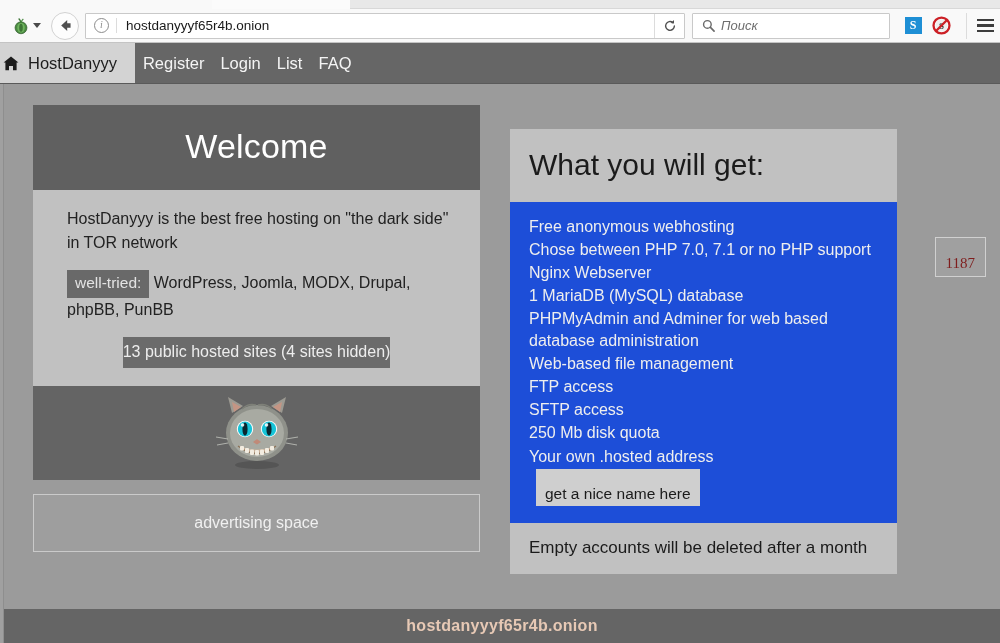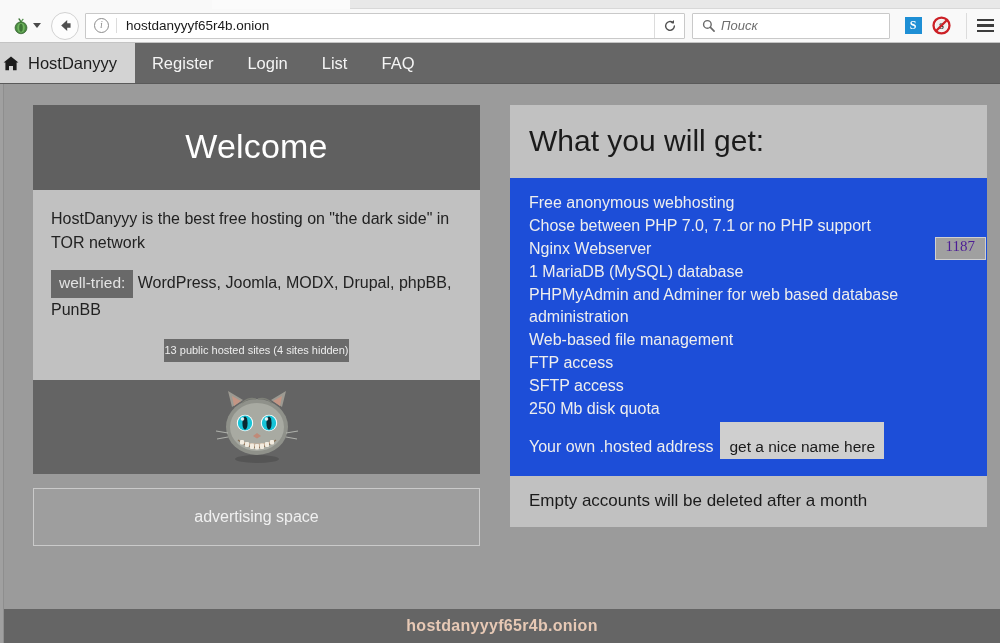--- a/index.html
+++ b/index.html
@@ -113,21 +113,21 @@
   #hamburger span { display: block; width: 17px; height: 2.6px; background: #3d3d3d; }
 
   
   #site-nav {
     height: 41px; background: #666666;
     display: flex; align-items: stretch;
     border-bottom: 1px solid #5a5a5a;
   }
   .nav-item {
     display: flex; align-items: center; gap: 9px;
-    padding: 0 17px; font-size: 16.5px; color: #f4f4f4;
+    padding: 0 8px; font-size: 16.5px; color: #f4f4f4;
     cursor: pointer; white-space: nowrap;
   }
   .nav-item.brand { background: #d3d3d3; color: #1d1d1d; padding: 0 18px 0 3px; font-size: 16.5px; }
   .home-glyph { width: 16px; height: 15px; display: block; }
 
   
   #page-body {
     position: relative;
     height: 559px; width: 1000px;
     background: #9b9b9b;
@@ -146,47 +146,47 @@
     background: #606060; color: #ffffff;
     font-size: 34px; font-weight: normal;
     text-align: center; padding: 22px 0 24px;
     letter-spacing: 0.2px;
   }
   .panel-body-light {
     background: #c1c1c1; color: #222222;
     padding: 17px 18px 18px;
     font-size: 16px; line-height: 1.47;
   }
-  .panel-body-light p { margin-bottom: 16px; }
+  .panel-body-light p { margin-bottom: 16px; margin-left: 16px; }
   .badge-dark {
     display: inline-block; background: #696969; color: #e3e3e3;
     padding: 2px 8px 3px; font-size: 15.5px;
   }
   .sites-badge-row { text-align: center; margin-top: 10px; }
   .sites-badge {
     display: inline-block; background: #6b6b6b; color: #ededed;
-    padding: 3px 0 4px; font-size: 11px;
+    padding: 3px 0 4px; font-size: 16px;
   }
 
   #cat-panel {
     background: #646464; height: 94px;
     display: flex; align-items: center; justify-content: center;
     overflow: hidden;
   }
   .cat-art { width: 90px; height: 80px; display: block; }
 
   #ad-box {
     margin-top: 14px; height: 58px;
     border: 1px solid #cacaca; background: #9e9e9e;
     display: flex; align-items: center; justify-content: center;
     color: #f0f0f0; font-size: 16px; cursor: pointer;
   }
 
   
-  #right-col { width: 477px; }
+  #right-col { width: 387px; margin-top: 24px; }
   .panel-head-light {
     background: #c1c1c1; color: #1b1b1b;
     font-size: 30px; padding: 19px 19px 20px;
   }
   .panel-body-dark {
     background: #1d4ed8; color: #eeeeee;
     padding: 14px 19px 17px;
     font-size: 16px; line-height: 1.43;
   }
   .feature-line { white-space: normal; }
@@ -199,22 +199,22 @@
   }
   .panel-foot-light {
     background: #c1c1c1; color: #1b1b1b;
     font-size: 17px; padding: 15px 19px 16px;
   }
 
   
   #counter-badge {
     position: absolute; right: 14px; top: 153px;
     background: #a0a0a0; border: 1px solid #d0d0d0;
-    color: #4c1d95; font-size: 15px;
-    padding: 0 10px 4px;
+    color: #7f1d1d; font-size: 15px;
+    padding: 17px 10px 4px;
     font-family: "Liberation Serif", serif;
   }
 
   
   #site-footer {
     position: absolute; left: 4px; bottom: 0;
     width: 996px; height: 34px;
     background: #656565;
     display: flex; align-items: center; justify-content: center;
     color: #e7c9b5; font-size: 16px; font-weight: bold;

